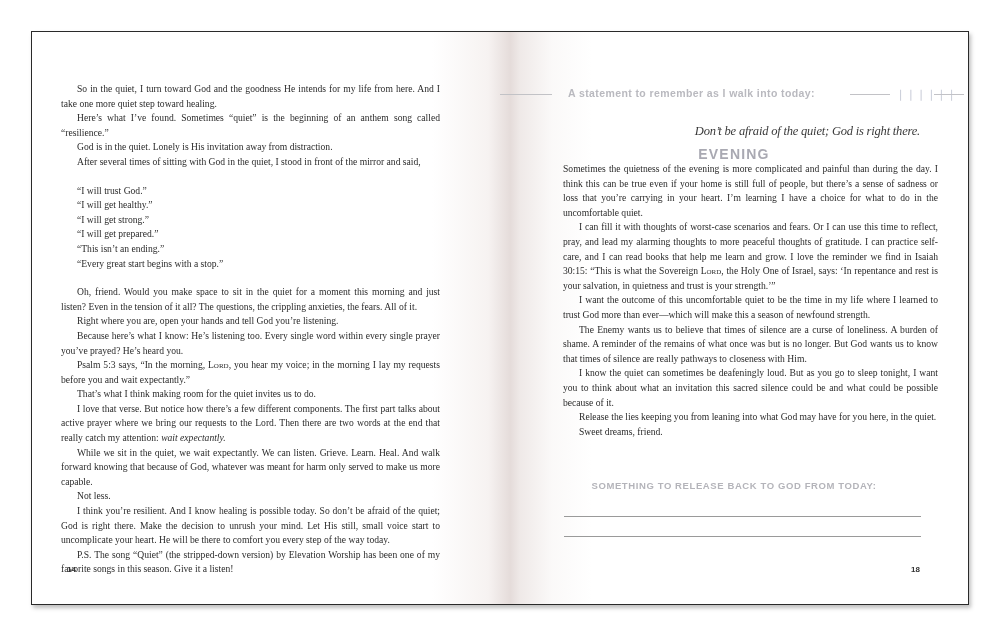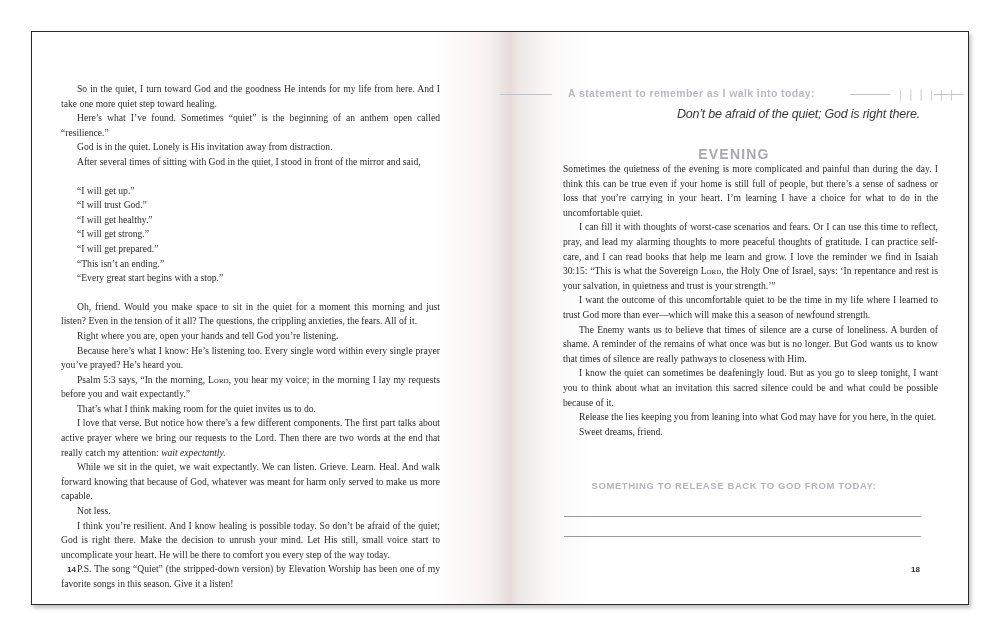--- a/index.html
+++ b/index.html
@@ -55,21 +55,21 @@
     position:absolute; left:68px; top:0; font-family:"Liberation Sans", sans-serif;
     font-size:10.5px; font-weight:bold; color:#b9b9bf; letter-spacing:0.4px; white-space:nowrap;
   }
   .rule-m { position:absolute; left:350px; top:7px; width:40px; height:1px; background:#c2c2c6; }
   .deco-marks {
     position:absolute; left:396px; top:1px; font-family:"Liberation Serif", serif;
     font-size:11px; color:#c6cad6; letter-spacing:1px;
   }
   .rule-r { position:absolute; left:434px; top:7px; width:30px; height:1px; background:#c2c2c6; }
   .script-quote {
-    position:absolute; top:75px; right:48px; font-family:Liberation Sans, sans-serif; font-style:italic;
+    position:absolute; top:92px; right:48px; font-family:Liberation Serif, serif; font-style:italic;
     font-size:12.5px; color:#3a3a3a; white-space:nowrap; letter-spacing:-0.2px;
   }
   .section-title {
     position:absolute; top:114px; left:0; width:468px; text-align:center;
     font-family:"Liberation Sans", sans-serif; font-weight:bold; font-size:14px;
     letter-spacing:1.2px; color:#a9a9b2;
   }
   .right-col { position:absolute; left:63px; top:130px; width:375px; }
   .prompt-label {
     position:absolute; top:448px; left:0; width:468px; text-align:center;
@@ -82,26 +82,25 @@
 </style>
 </head>
 <body>
 
 <div class="book">
   <div class="gutter"></div>
 
   <div class="page page-left">
     <div class="left-col body-text">
       <p>So in the quiet, I turn toward God and the goodness He intends for my life from here. And I take one more quiet step toward healing.</p>
-      <p>Here’s what I’ve found. Sometimes “quiet” is the beginning of an anthem open called “resilience.”</p>
+      <p>Here’s what I’ve found. Sometimes “quiet” is the beginning of an anthem song called “resilience.”</p>
       <p>God is in the quiet. Lonely is His invitation away from distraction.</p>
       <p>After several times of sitting with God in the quiet, I stood in front of the mirror and said,</p>
 
       <div class="quotes">
-        <div>“I will get up.”</div>
         <div>“I will trust God.”</div>
         <div>“I will get healthy.”</div>
         <div>“I will get strong.”</div>
         <div>“I will get prepared.”</div>
         <div>“This isn’t an ending.”</div>
         <div>“Every great start begins with a stop.”</div>
       </div>
 
       <p>Oh, friend. Would you make space to sit in the quiet for a moment this morning and just listen? Even in the tension of it all? The questions, the crippling anxieties, the fears. All of it.</p>
       <p>Right where you are, open your hands and tell God you’re listening.</p>

